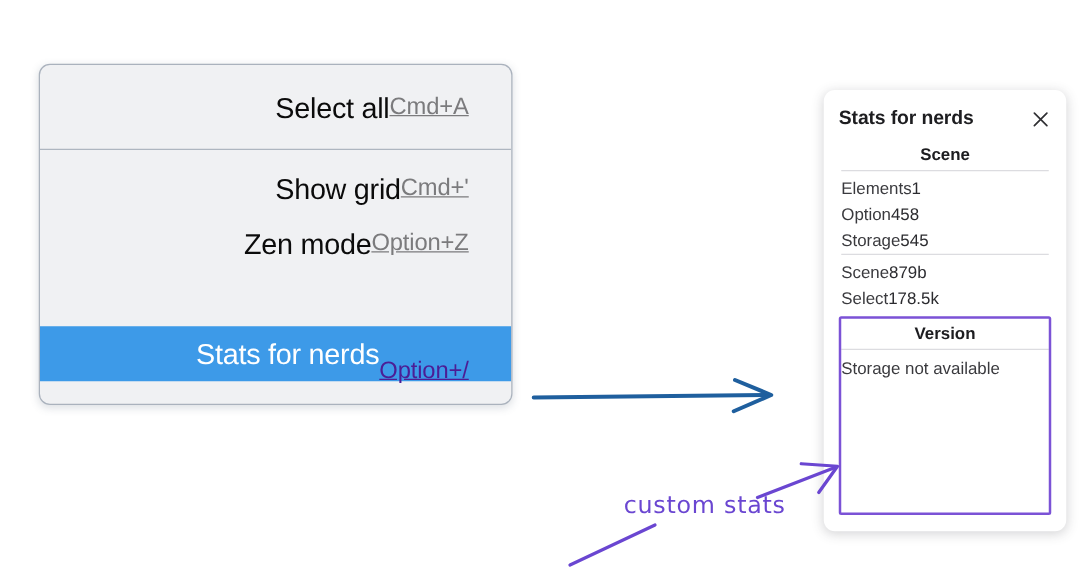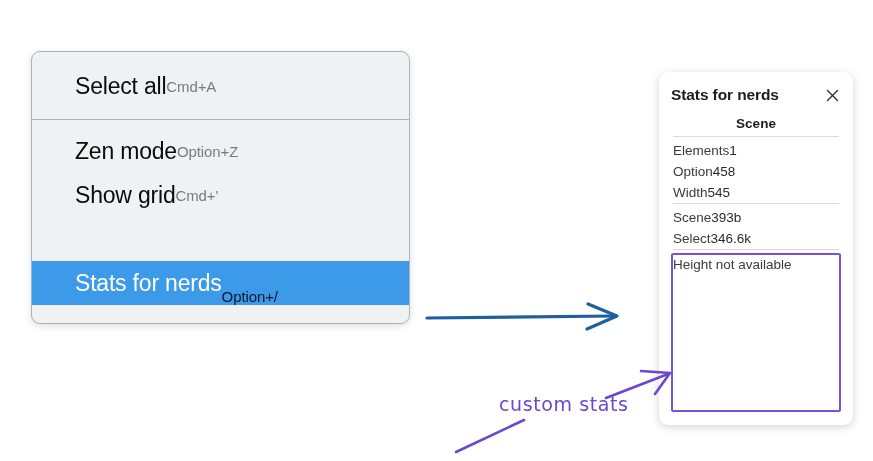--- a/index.html
+++ b/index.html
@@ -33,43 +33,44 @@
   .menu-section.sec-top { padding-top: 12px; padding-bottom: 11px; }
   .menu-section.sec-bottom { padding-top: 9px; padding-bottom: 0; }
   .menu-divider {
     height: 1px;
     background: #aeb6c0;
     width: 100%;
   }
   .menu-item {
     display: flex;
     align-items: center;
-    justify-content: flex-start;
+    justify-content: flex-end;
     height: 44px;
     padding: 0 34px 0 43px;
     box-sizing: border-box;
     cursor: default;
   }
   .menu-item .mi-label {
     font-size: 23px;
     color: #0b0b0b;
     letter-spacing: -0.2px;
     white-space: nowrap;
   }
   .menu-item .mi-shortcut {
-    font-size: 15px;
+    font-size: 19px;
     color: #7b7b7d;
     white-space: nowrap;
     letter-spacing: -0.1px;
+    text-decoration: underline;
   }
   .menu-item.selected {
     background: #3d9ae8;
   }
   .menu-item.selected .mi-label { color: #ffffff; }
-  .menu-item.selected .mi-shortcut { color: #0f172a; margin-top: 27px; }
+  .menu-item.selected .mi-shortcut { color: #4c1d95; margin-top: 27px; }
   .menu-tail { height: 18px; }
 
   
   #stats-panel {
     position: absolute;
     left: 659px;
     top: 72px;
     width: 194px;
     height: 353px;
     background: #ffffff;
@@ -170,26 +171,26 @@
     <div class="menu-item">
       <span class="mi-label">Select all</span>
       <span class="mi-shortcut">Cmd+A</span>
     </div>
   </div>
 
   <div class="menu-divider"></div>
 
   <div class="menu-section sec-bottom">
     <div class="menu-item">
+      <span class="mi-label">Show grid</span>
+      <span class="mi-shortcut">Cmd+'</span>
+    </div>
+    <div class="menu-item">
       <span class="mi-label">Zen mode</span>
       <span class="mi-shortcut">Option+Z</span>
-    </div>
-    <div class="menu-item">
-      <span class="mi-label">Show grid</span>
-      <span class="mi-shortcut">Cmd+'</span>
     </div>
     <div class="menu-item">
     </div>
     <div class="menu-item selected">
       <span class="mi-label">Stats for nerds</span>
       <span class="mi-shortcut">Option+/</span>
     </div>
     <div class="menu-tail"></div>
   </div>
 
@@ -211,40 +212,41 @@
     <div class="sp-rule"></div>
     <div class="sp-row">
       <span class="sp-key">Elements</span>
       <span class="sp-val">1</span>
     </div>
     <div class="sp-row">
       <span class="sp-key">Option</span>
       <span class="sp-val">458</span>
     </div>
     <div class="sp-row">
-      <span class="sp-key">Width</span>
+      <span class="sp-key">Storage</span>
       <span class="sp-val">545</span>
     </div>
   </div>
 
   <div class="sp-group">
     <div class="sp-rule"></div>
     <div class="sp-row">
       <span class="sp-key">Scene</span>
-      <span class="sp-val">393b</span>
+      <span class="sp-val">879b</span>
     </div>
     <div class="sp-row">
       <span class="sp-key">Select</span>
-      <span class="sp-val">346.6k</span>
+      <span class="sp-val">178.5k</span>
     </div>
   </div>
 
   <div class="sp-group">
+    <div class="sp-group-title">Version</div>
     <div class="sp-rule"></div>
-    <div class="sp-note">Height not available</div>
+    <div class="sp-note">Storage not available</div>
   </div>
 
 </div>
 
 <div id="custom-stats-box"></div>
 
 <div id="annotation-layer">
   <svg width="873" height="461" viewBox="0 0 873 461" aria-hidden="true">
 
     <g>

